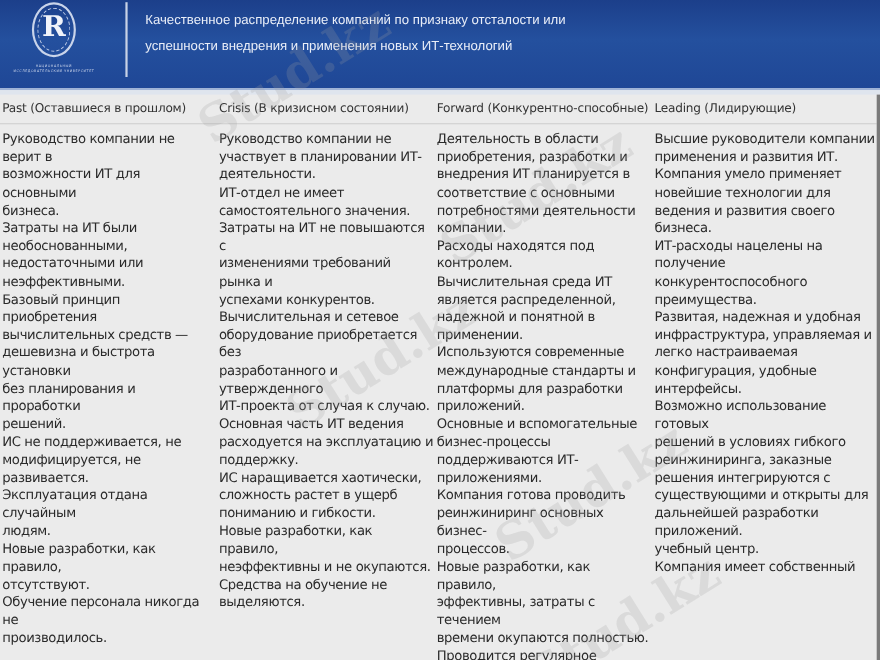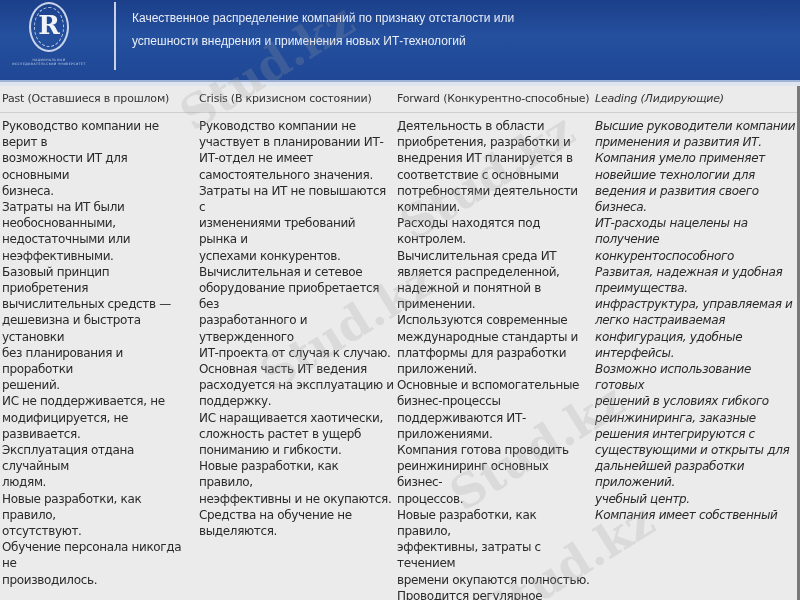--- a/index.html
+++ b/index.html
@@ -79,20 +79,21 @@
           <p>Обучение персонала никогда не</p>
           <p>производилось.</p>
         </div>
     </div>
 
     <div class="col" style="left:197px;width:198px;">
       <div class="col-head">Crisis (В кризисном состоянии)</div>
       <div class="col-body">
           <p>Руководство компании не</p>
           <p>участвует в планировании ИТ-</p>
+          <p>деятельности.</p>
           <p>ИТ-отдел не имеет</p>
           <p>самостоятельного значения.</p>
           <p>Затраты на ИТ не повышаются с</p>
           <p>изменениями требований рынка и</p>
           <p>успехами конкурентов.</p>
           <p>Вычислительная и сетевое</p>
           <p>оборудование приобретается без</p>
           <p>разработанного и утвержденного</p>
           <p>ИТ-проекта от случая к случаю.</p>
           <p>Основная часть ИТ ведения</p>
@@ -136,33 +137,33 @@
           <p>процессов.</p>
           <p>Новые разработки, как правило,</p>
           <p>эффективны, затраты с течением</p>
           <p>времени окупаются полностью.</p>
           <p>Проводится регулярное</p>
           <p>быстрота квалификации</p>
           <p>персонала.</p>
         </div>
     </div>
 
-    <div class="col" style="left:593px;width:204px;font-style:italic;">
+    <div class="col" style="left:593px;width:204px;">
       <div class="col-head">Leading (Лидирующие)</div>
       <div class="col-body">
           <p>Высшие руководители компании</p>
           <p>применения и развития ИТ.</p>
           <p>Компания умело применяет</p>
           <p>новейшие технологии для</p>
           <p>ведения и развития своего</p>
           <p>бизнеса.</p>
           <p>ИТ-расходы нацелены на</p>
           <p>получение конкурентоспособного</p>
+          <p>преимущества.</p>
           <p>Развитая, надежная и удобная</p>
-          <p>преимущества.</p>
           <p>инфраструктура, управляемая и</p>
           <p>легко настраиваемая</p>
           <p>конфигурация, удобные</p>
           <p>интерфейсы.</p>
           <p>Возможно использование готовых</p>
           <p>решений в условиях гибкого</p>
           <p>реинжиниринга, заказные</p>
           <p>решения интегрируются с</p>
           <p>существующими и открыты для</p>
           <p>дальнейшей разработки</p>

